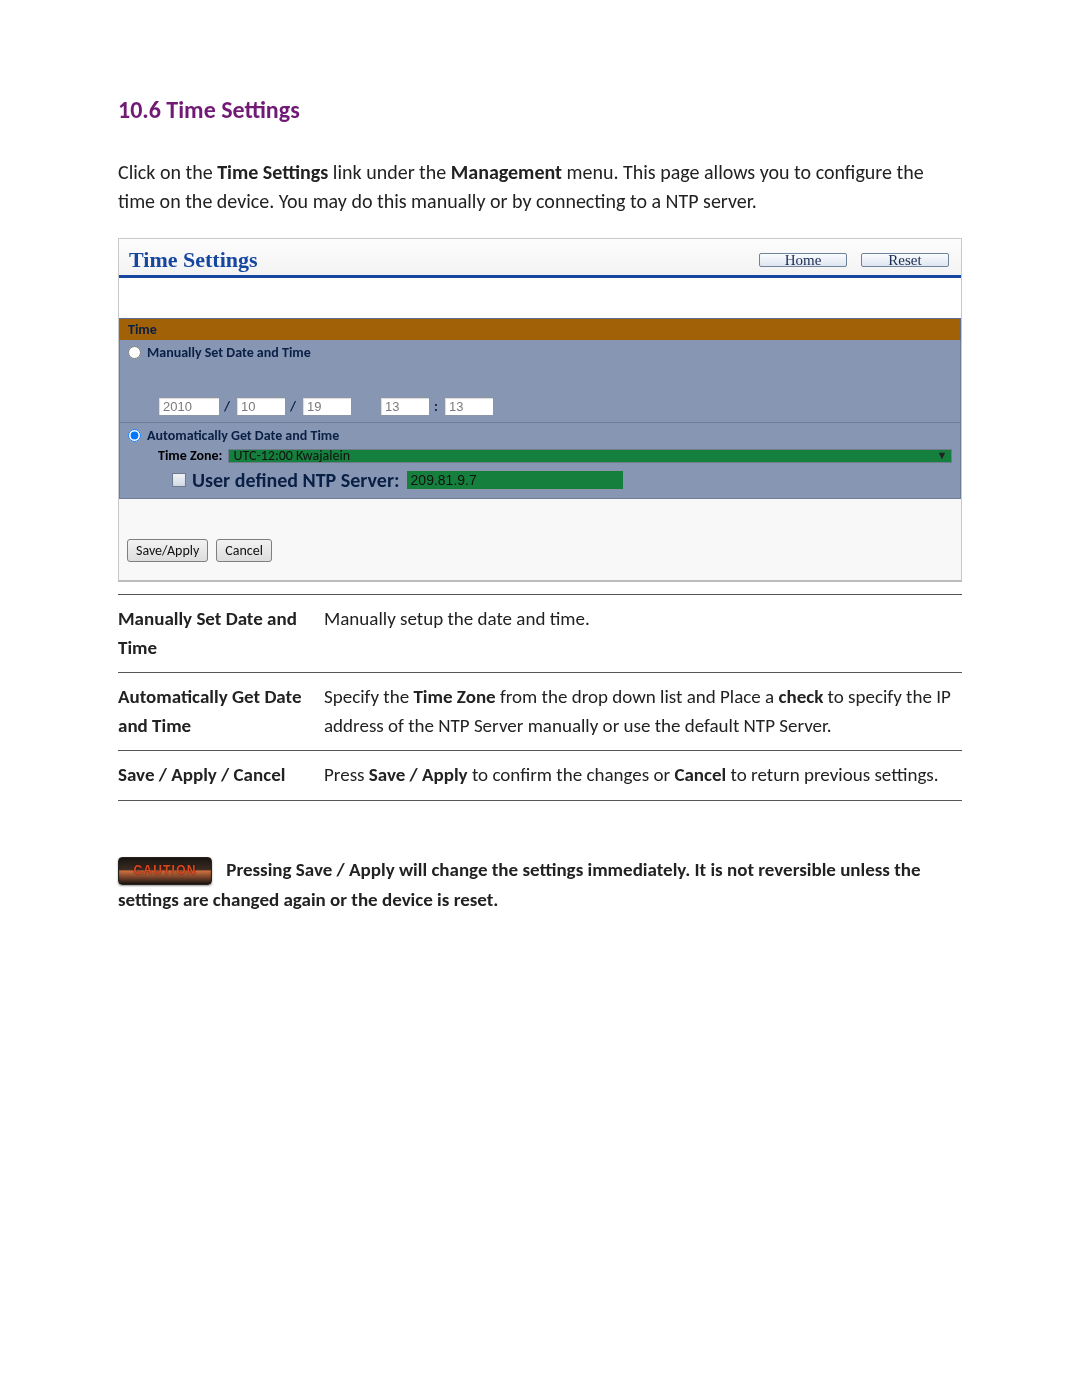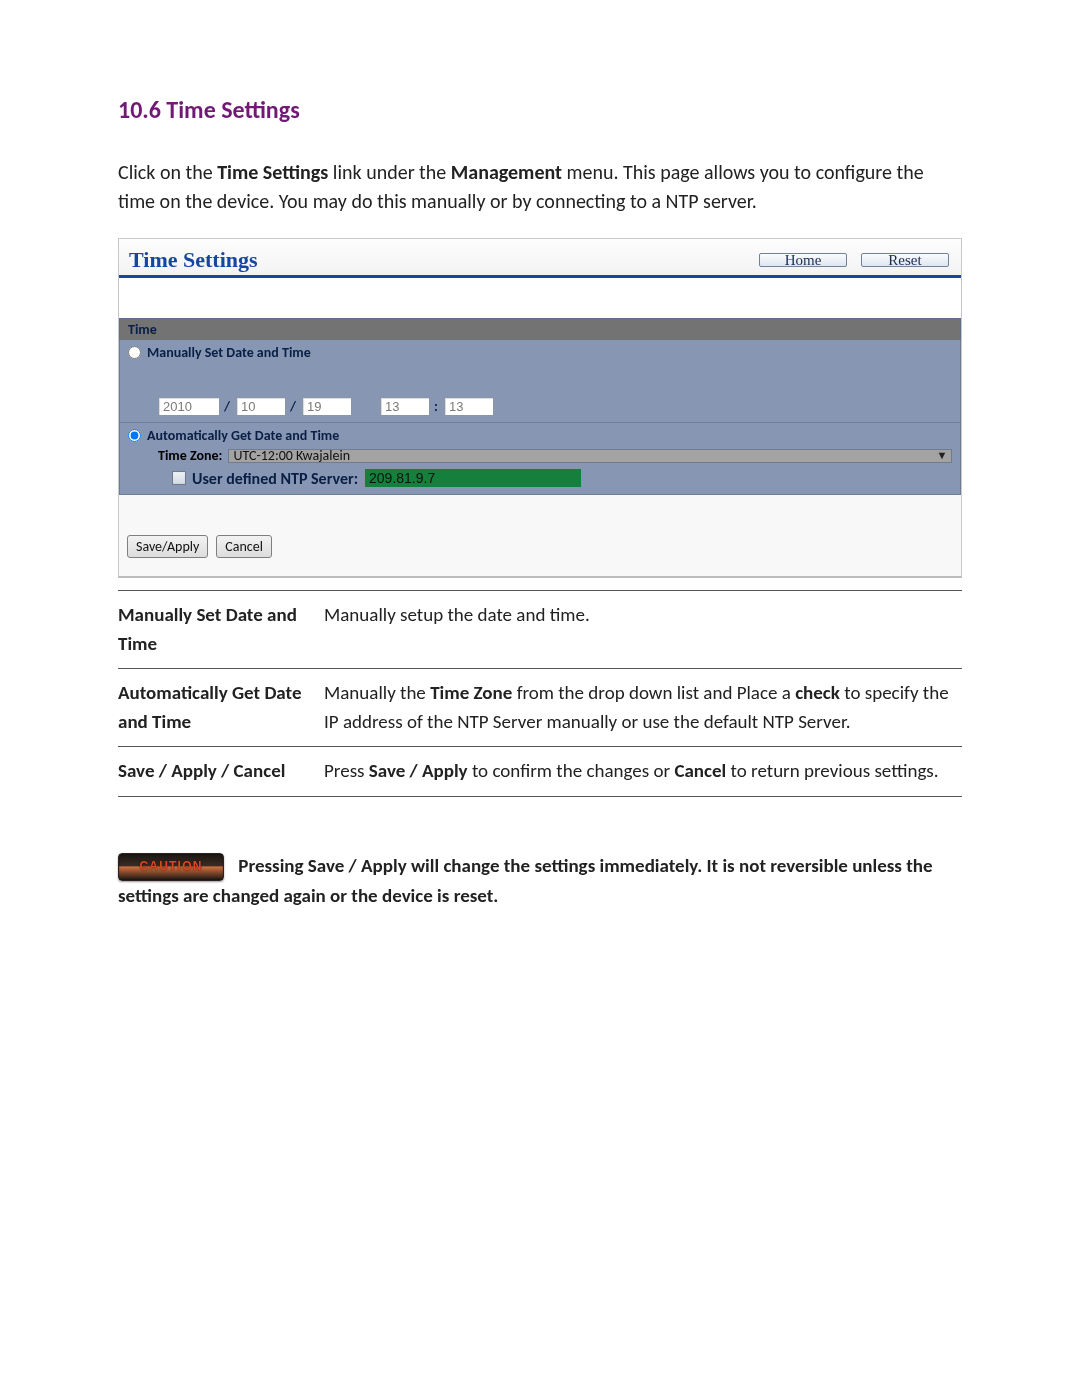--- a/index.html
+++ b/index.html
@@ -60,21 +60,21 @@
     color: #1a2c50;
     display: flex;
     align-items: center;
     justify-content: center;
   }
   .panel-spacer { height: 40px; background: #fff; }
   .panel {
     margin: 0;
   }
   .panel-title {
-    background: #737373;
+    background: #a16207;
     color: #0a1f45;
     font-weight: 700;
     font-size: 14px;
     padding: 2px 8px;
     border: 1px solid #5f6f8a;
     border-bottom: none;
   }
   .panel-row {
     background: #8797b3;
     border: 1px solid #6f7e98;
@@ -113,21 +113,21 @@
   .tz-row {
     display: flex;
     align-items: center;
     margin-left: 30px;
     margin-bottom: 4px;
     gap: 0;
   }
   .tz-label { color: #000000; font-weight: 700; font-size: 14px; margin-right: 6px; }
   .tz-select {
     flex: 1;
-    background: #a3a3a3;
+    background: #15803d;
     border: 1px solid #707b8c;
     height: 14px;
     display: flex;
     align-items: center;
     justify-content: space-between;
     font-size: 14px;
     color: #111;
     padding-left: 4px;
   }
   .tz-arrow {
@@ -143,21 +143,21 @@
     align-items: center;
     margin-left: 44px;
     gap: 6px;
   }
   .chk {
     width: 14px; height: 14px;
     background: linear-gradient(#f0f3f7,#d3d9e3);
     border: 1px solid #6e7c92;
     box-shadow: inset 0 0 1px rgba(0,0,0,.2);
   }
-  .ntp-label { color: #0a1f45; font-weight: 700; font-size: 16px; }
+  .ntp-label { color: #0a1f45; font-weight: 700; font-size: 20px; }
   .ntp-input {
     border: 1px solid #8a96a8;
     background: #15803d;
     font-size: 14px;
     color: #111;
     padding: 1px 4px;
     width: 218px;
     height: 20px;
   }
   .action-row {
@@ -194,21 +194,21 @@
     width: 206px;
   }
   .caution-block {
     margin-top: 54px;
     font-size: 19px;
     line-height: 1.55;
   }
   .caution-badge {
     display: inline-block;
     vertical-align: middle;
-    width: 106px;
+    width: 94px;
     height: 28px;
     border: 1px solid #2a2320;
     border-radius: 4px;
     background: linear-gradient(#1a1512 0%, #3a2c22 45%, #cf6f3f 50%, #1a1512 100%);
     box-shadow: 0 1px 2px rgba(0,0,0,.4), inset 0 0 2px rgba(0,0,0,.4);
     color: #d94a1f;
     font-family: Arial, sans-serif;
     font-weight: 700;
     font-size: 12px;
     letter-spacing: 1.2px;
@@ -289,21 +289,21 @@
 
   <table class="desc-table">
     <tbody>
         <tr>
       <td class="key">Manually Set Date and Time</td>
       <td>Manually setup the date and time.</td>
     </tr>
     <tr>
       <td class="key">Automatically Get Date and Time</td>
       <td>
-        <span>Manually the </span><b>Time Zone</b><span> from the drop down list and Place a </span><b>check</b><span> to specify the IP address of the NTP Server manually or use the default NTP Server.</span>
+        <span>Specify the </span><b>Time Zone</b><span> from the drop down list and Place a </span><b>check</b><span> to specify the IP address of the NTP Server manually or use the default NTP Server.</span>
       </td>
     </tr>
     <tr>
       <td class="key">Save / Apply / Cancel</td>
       <td>
         <span>Press </span><b>Save / Apply</b><span> to confirm the changes or </span><b>Cancel</b><span> to return previous settings.</span>
       </td>
     </tr>
   </tbody>
     </table>

